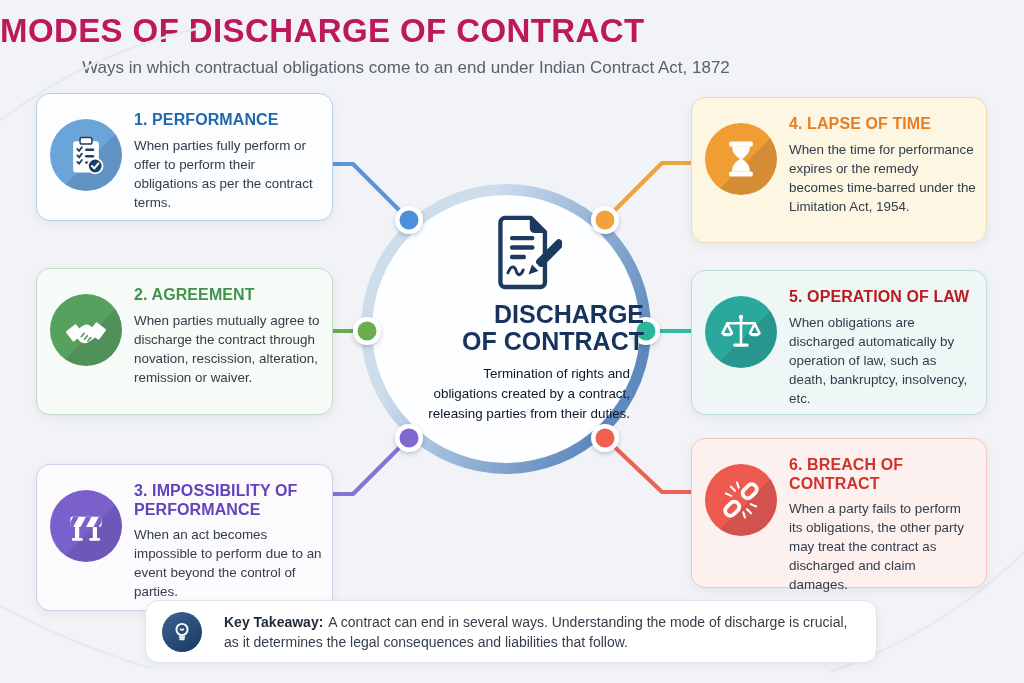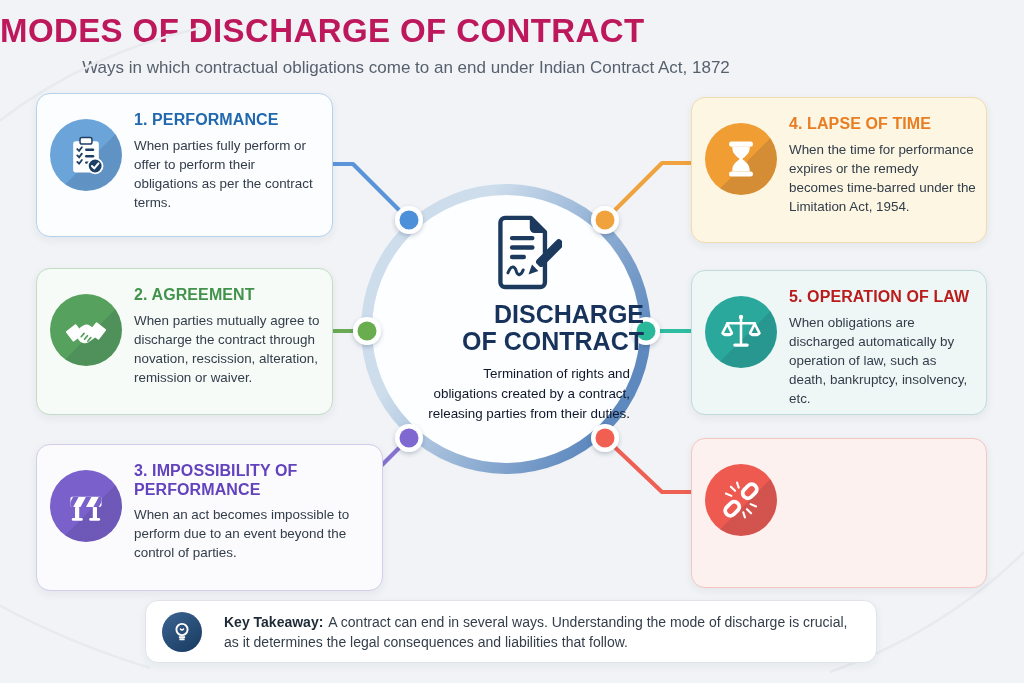--- a/index.html
+++ b/index.html
@@ -19,23 +19,23 @@
   }
   
   .wires{position:absolute;left:0;top:0;}
   
   .card{
     position:absolute;box-sizing:border-box;border-radius:14px;
     border:1.5px solid #ccc;display:flex;align-items:flex-start;
     padding:14px 10px 10px 13px;gap:12px;
     box-shadow:0 3px 8px rgba(40,60,90,.07);
   }
-  .c1{left:36px;top:93px;width:297px;height:144px;background:#fbfdff;border-color:#b5d2ec;}
+  .c1{left:36px;top:93px;width:297px;height:128px;background:#fbfdff;border-color:#b5d2ec;}
   .c2{left:36px;top:268px;width:297px;height:147px;background:#f7fbf7;border-color:#c2ddc4;}
-  .c3{left:36px;top:444px;width:347px;height:147px;background:#fbfafd;border-color:#d4cceb;}
+  .c3{left:36px;top:464px;width:297px;height:147px;background:#fbfafd;border-color:#d4cceb;}
   .c4{left:691px;top:97px;width:296px;height:146px;background:#fdf6e3;border-color:#f0dcae;}
   .c5{left:691px;top:270px;width:296px;height:145px;background:#eff7f6;border-color:#bedcd8;}
   .c6{left:691px;top:438px;width:296px;height:150px;background:#fdf1ef;border-color:#f3c6c0;}
   .iconwrap{
     position:relative;flex:0 0 auto;width:72px;height:72px;border-radius:50%;
     margin-top:11px;display:flex;align-items:center;justify-content:center;overflow:hidden;
   }
   .iconwrap::before{
     content:"";position:absolute;inset:0;border-radius:50%;
     background:linear-gradient(135deg,rgba(0,0,0,0) 56%,rgba(25,35,60,.13) 56%);
@@ -287,20 +287,24 @@
         <g stroke="#ffffff" stroke-width="2.3" stroke-linecap="round" fill="none">
           <path d="M17.5 14 l-4.5 -4.5"></path>
             <path d="M13.5 19.5 l-6 -2.5"></path>
             <path d="M21.5 10.5 l-1.8 -5.5"></path>
           <path d="M30.5 34 l4.5 4.5"></path>
             <path d="M34.5 28.5 l6 2.5"></path>
             <path d="M26.5 37.5 l1.8 5.5"></path>
         </g>
       </svg>
     </div>
+    <div class="cardtext">
+      <h2 class="hd hd6">6. BREACH OF CONTRACT</h2>
+      <p class="bd">When a party fails to perform its obligations, the other party may treat the contract as discharged and claim damages.</p>
+    </div>
   </article>
 
   <div class="takeaway">
     <div class="bulbwrap">
       <svg width="24" height="24" viewBox="0 0 24 24">
         <circle cx="12" cy="9.5" r="5.6" fill="none" stroke="#ffffff" stroke-width="1.9"></circle>
         <path d="M10.4 9 q1.6 1.9 3.2 0" fill="none" stroke="#ffffff" stroke-width="1.4" stroke-linecap="round"></path>
         <path d="M9.7 17.2 h4.6 M10.2 19.4 h3.6" stroke="#ffffff" stroke-width="1.9" stroke-linecap="round"></path>
       </svg>
     </div>

